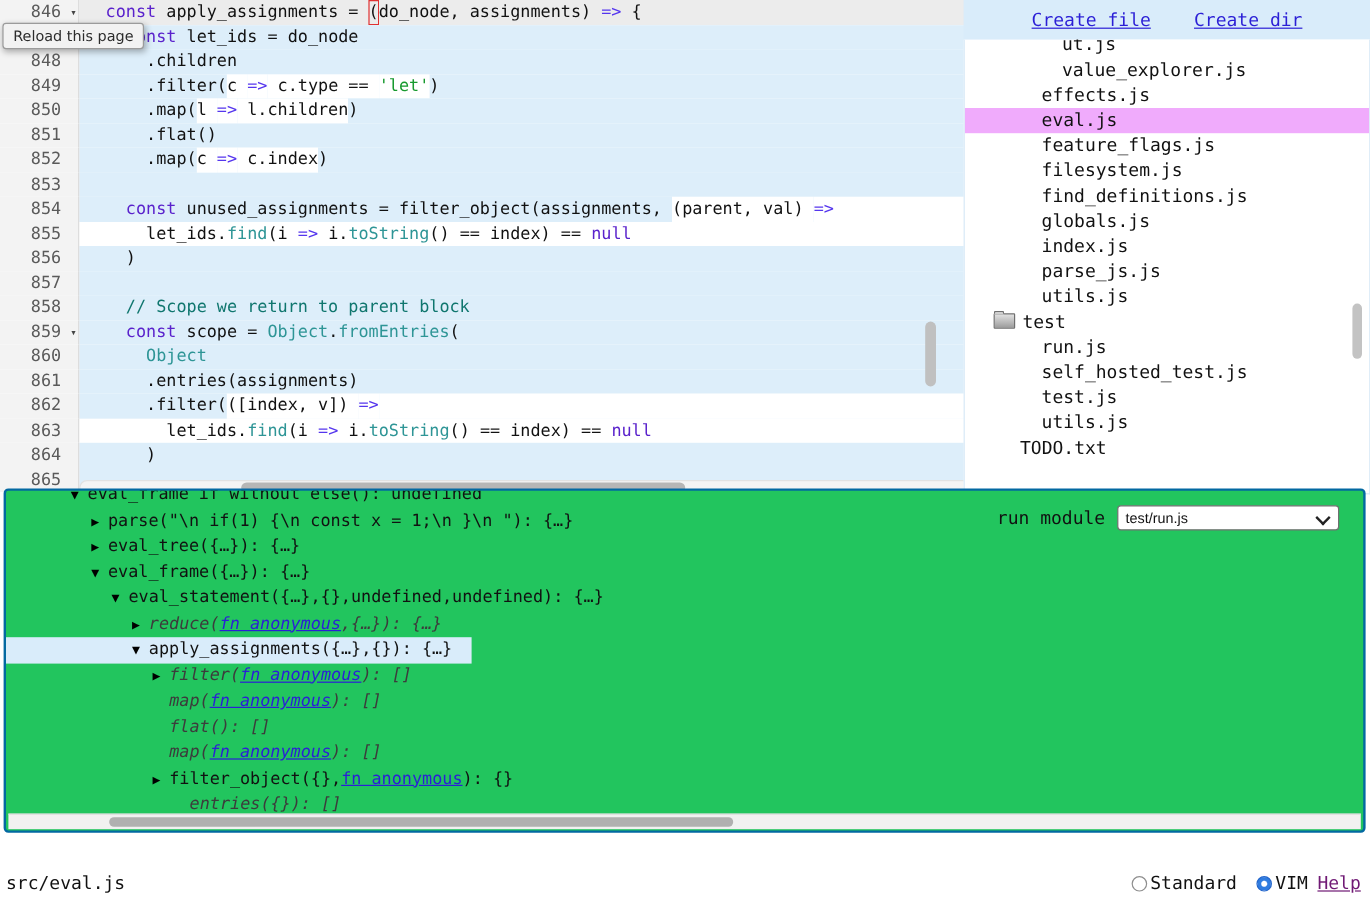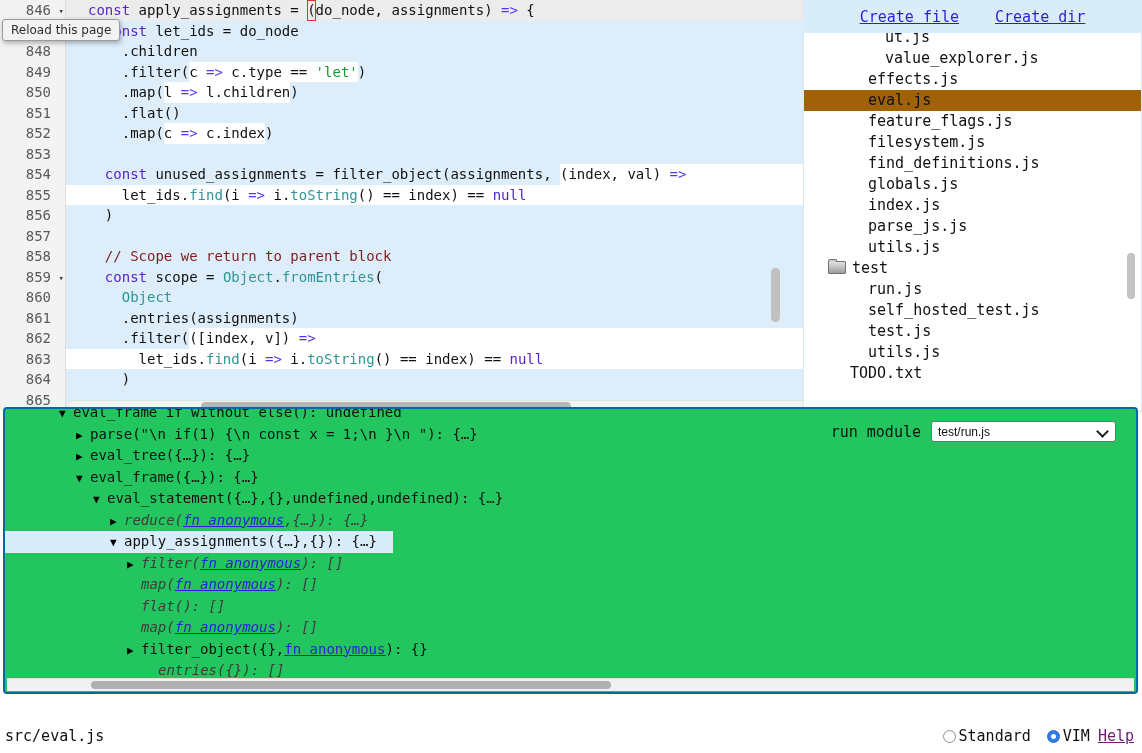--- a/index.html
+++ b/index.html
@@ -12,40 +12,40 @@
   .gutter{width:65px;flex:none;background:#f3f3f3;border-right:1px solid #ddd;
           color:#5a5a5a;position:relative;text-align:right}
   .gutter .ln{display:inline-block;width:100%;padding-right:14px;box-sizing:border-box}
   .gutter .fold{position:absolute;right:1px;top:1px;font-size:9px;color:#444}
   .code{flex:1;white-space:pre;display:flex;padding-left:22px}
   .lb{background:#ddeefa}.lw{background:#fff}.lg{background:#ececec}
   .seg-w{background:#fff}
   .trail{flex:1;background:#fff}
   .br{box-shadow:inset 0 0 0 1px #e03131}
   .tk-k{color:#5a22cc}.tk-a{color:#5536ee}.tk-s{color:#17992e}
-  .tk-c{color:#7f1d1d}.tk-b{color:#2e9596}.tk-p{color:#111}
+  .tk-c{color:#0f766e}.tk-b{color:#2e9596}.tk-p{color:#111}
   .ed-hscroll{position:absolute;left:66px;right:4px;bottom:5px;height:13px;background:#f4f4f4;
               border:1px solid #e2e2e2;border-radius:7px;box-sizing:border-box}
   .ed-hthumb{position:absolute;left:134px;top:1px;width:370px;height:9px;background:#b6b6b6;border-radius:5px}
   .ed-vthumb{position:absolute;left:771px;top:268px;width:9px;height:54px;background:#c0c0c0;border-radius:5px}
 
   
   .tooltip{position:absolute;left:2px;top:19px;z-index:20;background:#f2f2f2;
            border:1px solid #9b9b9b;border-radius:3px;box-shadow:1px 2px 5px rgba(0,0,0,.3);
            font:12px "DejaVu Sans",sans-serif;color:#2c2c2c;padding:3px 8px;white-space:nowrap}
 
   
   .rp-header{position:absolute;left:803px;top:0;width:339px;height:33px;background:#d9ecfa;
              display:flex;align-items:center;justify-content:center;gap:36px}
   .rp-header .lnk{font-size:15px;color:#2b1fd6;text-decoration:underline;cursor:pointer}
   .file-list{position:absolute;left:803px;top:33px;width:339px;height:379px;background:#fff;
              border:1px solid #d8e9f7;border-top:none;box-sizing:border-box;overflow:hidden}
   .fl-inner{position:relative;top:-6px}
   .f-row{height:21px;line-height:21px;font-size:15px;display:flex;align-items:center;white-space:pre}
-  .f-row.sel{background:#a16207}
+  .f-row.sel{background:#f0abfc}
   .folder-icon{display:inline-block;width:16px;height:11px;margin:-2px 6px 0 0;position:relative;
                background:linear-gradient(#e2e2e2,#9c9c9c);border:1px solid #6f6f6f;border-radius:1px}
   .folder-icon:before{content:"";position:absolute;top:-3px;left:-1px;width:7px;height:2px;
                background:#cfcfcf;border:1px solid #6f6f6f;border-bottom:none;border-radius:2px 2px 0 0}
   .fp-vthumb{position:absolute;left:1127px;top:253px;width:8px;height:46px;background:#c3c3c3;border-radius:4px}
 
   
   .bpanel{position:absolute;left:3px;top:407px;width:1135px;height:287px;background:#22c55e;
           border:2px solid #0369a1;border-radius:4px;box-sizing:border-box;overflow:hidden}
   .tree{position:absolute;left:0;top:-7px}
@@ -107,21 +107,21 @@
       <div class="ed-line">
         <div class="gutter"><span class="ln">852</span></div>
         <div class="code lb"><span class="tk-p">    .map(</span><span class="tk-p seg-w">c </span><span class="tk-a seg-w">=&gt;</span><span class="tk-p seg-w"> c.index</span><span class="tk-p">)</span></div>
       </div>
       <div class="ed-line">
         <div class="gutter"><span class="ln">853</span></div>
         <div class="code lb"></div>
       </div>
       <div class="ed-line">
         <div class="gutter"><span class="ln">854</span></div>
-        <div class="code lb"><span class="tk-p">  </span><span class="tk-k">const </span><span class="tk-p">unused_assignments = filter_object(assignments, </span><span class="tk-p seg-w">(index, val) </span><span class="tk-a seg-w">=&gt;</span><span class="trail"></span></div>
+        <div class="code lb"><span class="tk-p">  </span><span class="tk-k">const </span><span class="tk-p">unused_assignments = filter_object(assignments, </span><span class="tk-p seg-w">(parent, val) </span><span class="tk-a seg-w">=&gt;</span><span class="trail"></span></div>
       </div>
       <div class="ed-line">
         <div class="gutter"><span class="ln">855</span></div>
         <div class="code lw"><span class="tk-p">    let_ids.</span><span class="tk-b">find</span><span class="tk-p">(i </span><span class="tk-a">=&gt;</span><span class="tk-p"> i.</span><span class="tk-b">toString</span><span class="tk-p">() == index) == </span><span class="tk-k">null</span></div>
       </div>
       <div class="ed-line">
         <div class="gutter"><span class="ln">856</span></div>
         <div class="code lb"><span class="tk-p">  )</span></div>
       </div>
       <div class="ed-line">

